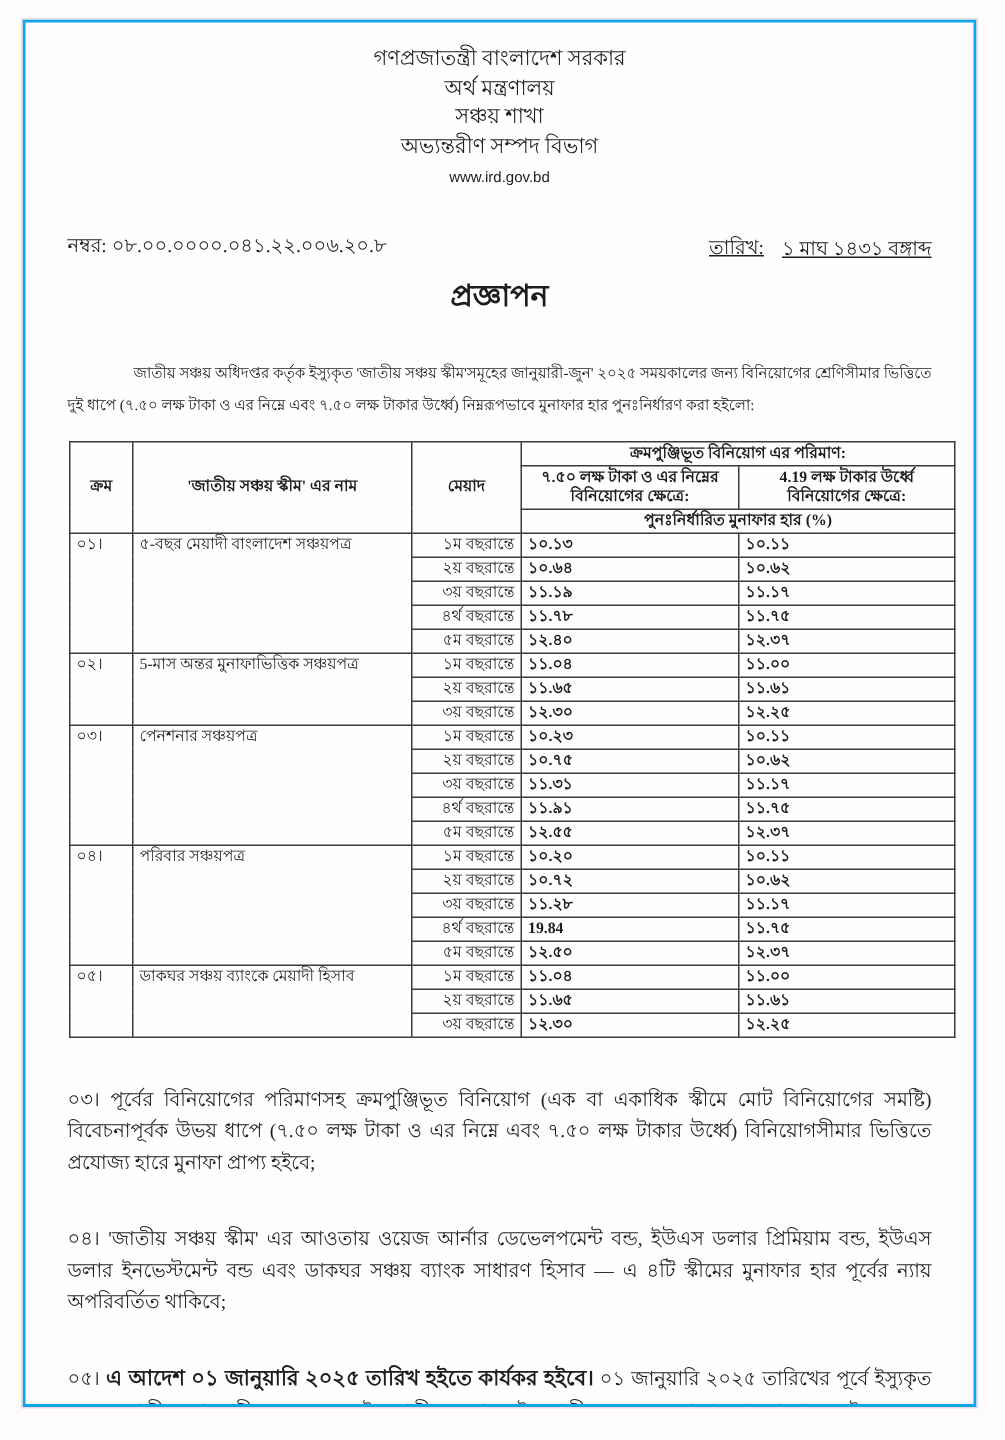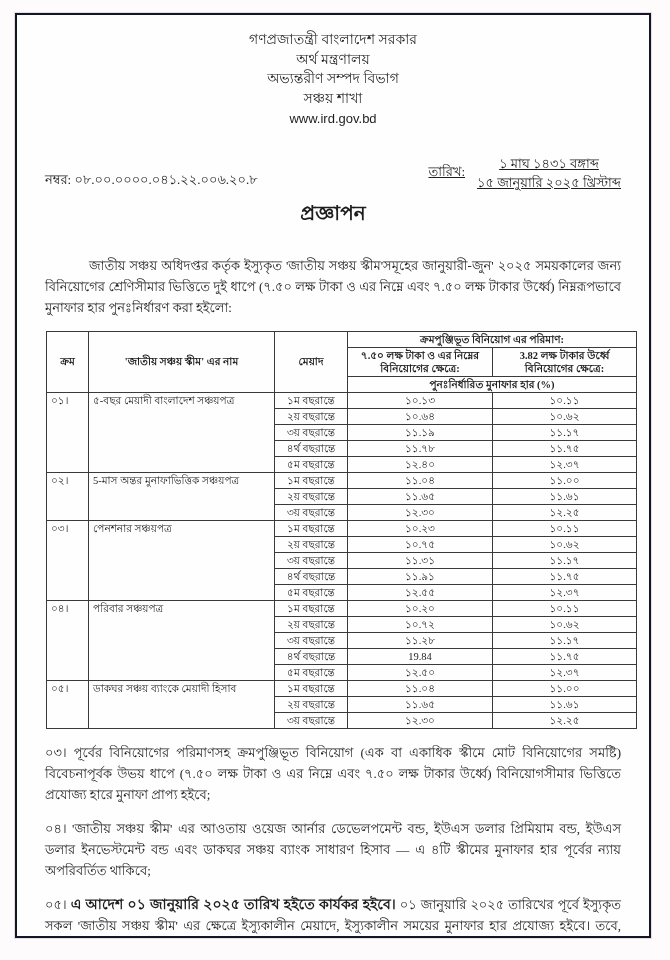--- a/index.html
+++ b/index.html
@@ -8,47 +8,47 @@
     font-family: "Liberation Serif", "DejaVu Serif", serif;
     color: #1d1d1d;
     position: relative;
     height: 960px;
     overflow: hidden;
   }
   .page-frame {
     position: absolute;
     left: 15px; top: 13px;
     width: 636px; height: 925px;
-    border: 2px solid #0f172a;
+    border: 2px solid #0ea5e9;
     outline: 1px solid #eddadc;
     background: #fefefe;
     overflow: hidden;
   }
   .content { padding: 15px 28px 0 28px; }
 
   .gov-header { text-align: center; font-size: 14px; line-height: 19.5px; }
   .gov-header .line { white-space: nowrap; }
-  .gov-header .website { font-family: "Liberation Sans", "DejaVu Sans", sans-serif; font-size: 13px; margin-top: 1px; }
+  .gov-header .website { font-family: "Liberation Sans", "DejaVu Sans", sans-serif; font-size: 10px; margin-top: 1px; }
 
   .ref-row {
     margin-top: 25px;
     display: flex;
     justify-content: space-between;
     align-items: flex-end;
     font-size: 13px;
   }
   .memo-number { padding-bottom: 1px; }
   .date-block { display: flex; align-items: center; gap: 12px; text-decoration: underline; }
   .date-lines { text-align: center; line-height: 19px; }
 
   .doc-title { text-align: center; font-weight: bold; font-size: 20px; margin-top: 6px; }
 
   .intro {
     margin-top: 24px;
-    font-size: 13px;
+    font-size: 10px;
     line-height: 21px;
     text-align: justify;
     text-indent: 44px;
   }
 
   table.rates {
     margin-top: 13px;
     margin-left: 1px;
     border-collapse: collapse;
     width: 590px;
@@ -57,53 +57,52 @@
   }
   table.rates th, table.rates td {
     border: 1px solid #3a3a3a;
     padding: 1px 4px;
     line-height: 13px;
   }
   table.rates { border: 1.5px solid #222; }
   table.rates thead th { text-align: center; font-weight: bold; vertical-align: middle; }
   td.serial { vertical-align: top; text-align: left; }
   td.name   { vertical-align: top; text-align: left; }
-  td.term   { text-align: center; margin-top: 48px; }
-  td.rate   { text-align: center; }
+  td.term   { text-align: right; margin-top: 48px; }
+  td.rate   { text-align: left; font-weight: bold; }
 
   .note {
     font-size: 13px;
     line-height: 21px;
     text-align: justify;
-    margin-top: 13px;
+    margin-top: 30px;
   }
   .note.first { margin-top: 25px; }
   .note .bold-part { font-weight: bold; font-size: 14px; }
 </style>
 </head>
 <body>
 
 <div class="page-frame">
   <div class="content">
 
     <div class="gov-header">
       <div class="line">গণপ্রজাতন্ত্রী বাংলাদেশ সরকার</div>
       <div class="line">অর্থ মন্ত্রণালয়</div>
+      <div class="line">সঞ্চয় শাখা</div>
       <div class="line">অভ্যন্তরীণ সম্পদ বিভাগ</div>
-      <div class="line">সঞ্চয় শাখা</div>
       <div class="website">www.ird.gov.bd</div>
     </div>
 
     <div class="ref-row">
       <div class="memo-number">নম্বর: ০৮.০০.০০০০.০৪১.২২.০০৬.২০.৮</div>
       <div class="date-block">
         <span>তারিখ:</span>
         <span class="date-lines">
           <span class="line" style="display:block;">১ মাঘ ১৪৩১ বঙ্গাব্দ</span>
-          <span class="line" style="display:block;">১৫ জানুয়ারি ২০২৫ খ্রিস্টাব্দ</span>
         </span>
       </div>
     </div>
 
     <div class="doc-title">প্রজ্ঞাপন</div>
 
     <p class="intro">জাতীয় সঞ্চয় অধিদপ্তর কর্তৃক ইস্যুকৃত 'জাতীয় সঞ্চয় স্কীম'সমূহের জানুয়ারী-জুন' ২০২৫ সময়কালের জন্য বিনিয়োগের শ্রেণিসীমার ভিত্তিতে দুই ধাপে (৭.৫০ লক্ষ টাকা ও এর নিম্নে এবং ৭.৫০ লক্ষ টাকার উর্ধ্বে) নিম্নরূপভাবে মুনাফার হার পুনঃনির্ধারণ করা হইলো:</p>
 
     <table class="rates">
       <colgroup>
@@ -115,21 +114,21 @@
       </colgroup>
       <thead>
         <tr>
           <th rowspan="3">ক্রম</th>
           <th rowspan="3">'জাতীয় সঞ্চয় স্কীম' এর নাম</th>
           <th rowspan="3">মেয়াদ</th>
           <th colspan="2">ক্রমপুঞ্জিভূত বিনিয়োগ এর পরিমাণ:</th>
         </tr>
         <tr>
           <th>৭.৫০ লক্ষ টাকা ও এর নিম্নের বিনিয়োগের ক্ষেত্রে:</th>
-          <th>3.82 লক্ষ টাকার উর্ধ্বে বিনিয়োগের ক্ষেত্রে:</th>
+          <th>4.19 লক্ষ টাকার উর্ধ্বে বিনিয়োগের ক্ষেত্রে:</th>
         </tr>
         <tr>
           <th colspan="2">পুনঃনির্ধারিত মুনাফার হার (%)</th>
         </tr>
       </thead>
       <tbody>
           <tr>
             <td class="serial" rowspan="5">০১।</td>
             <td class="name" rowspan="5">৫-বছর মেয়াদী বাংলাদেশ সঞ্চয়পত্র</td>
             <td class="term">১ম বছরান্তে</td>

